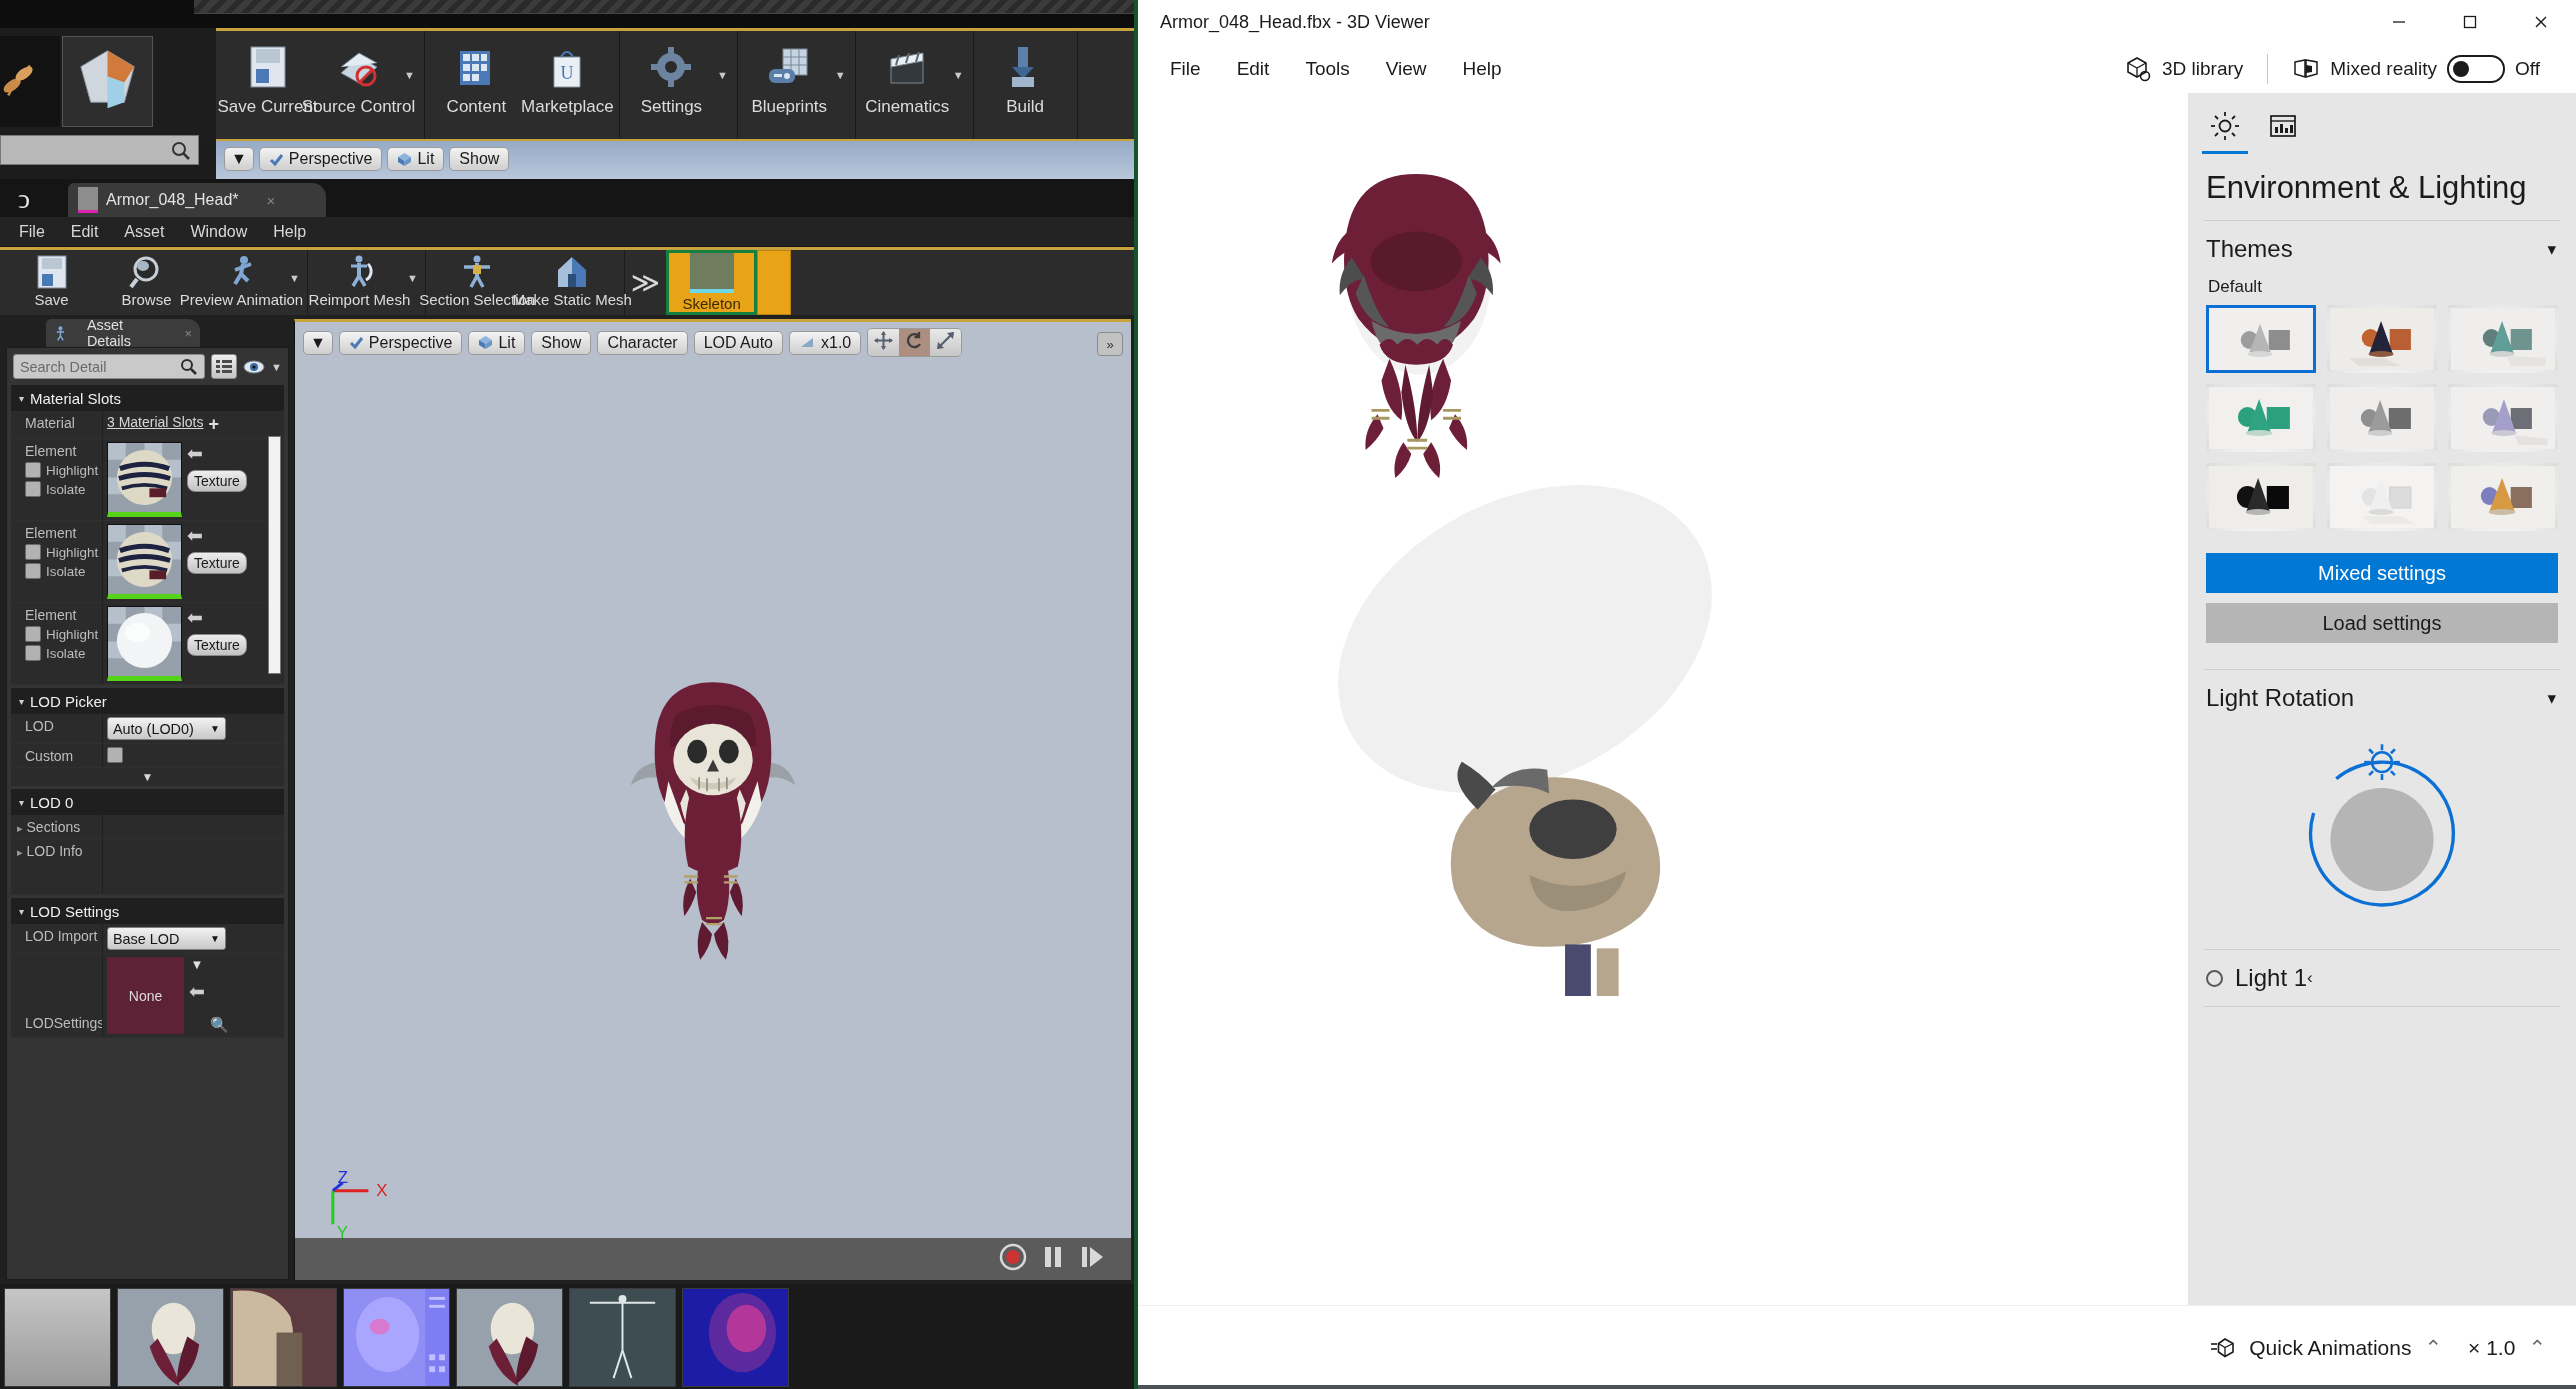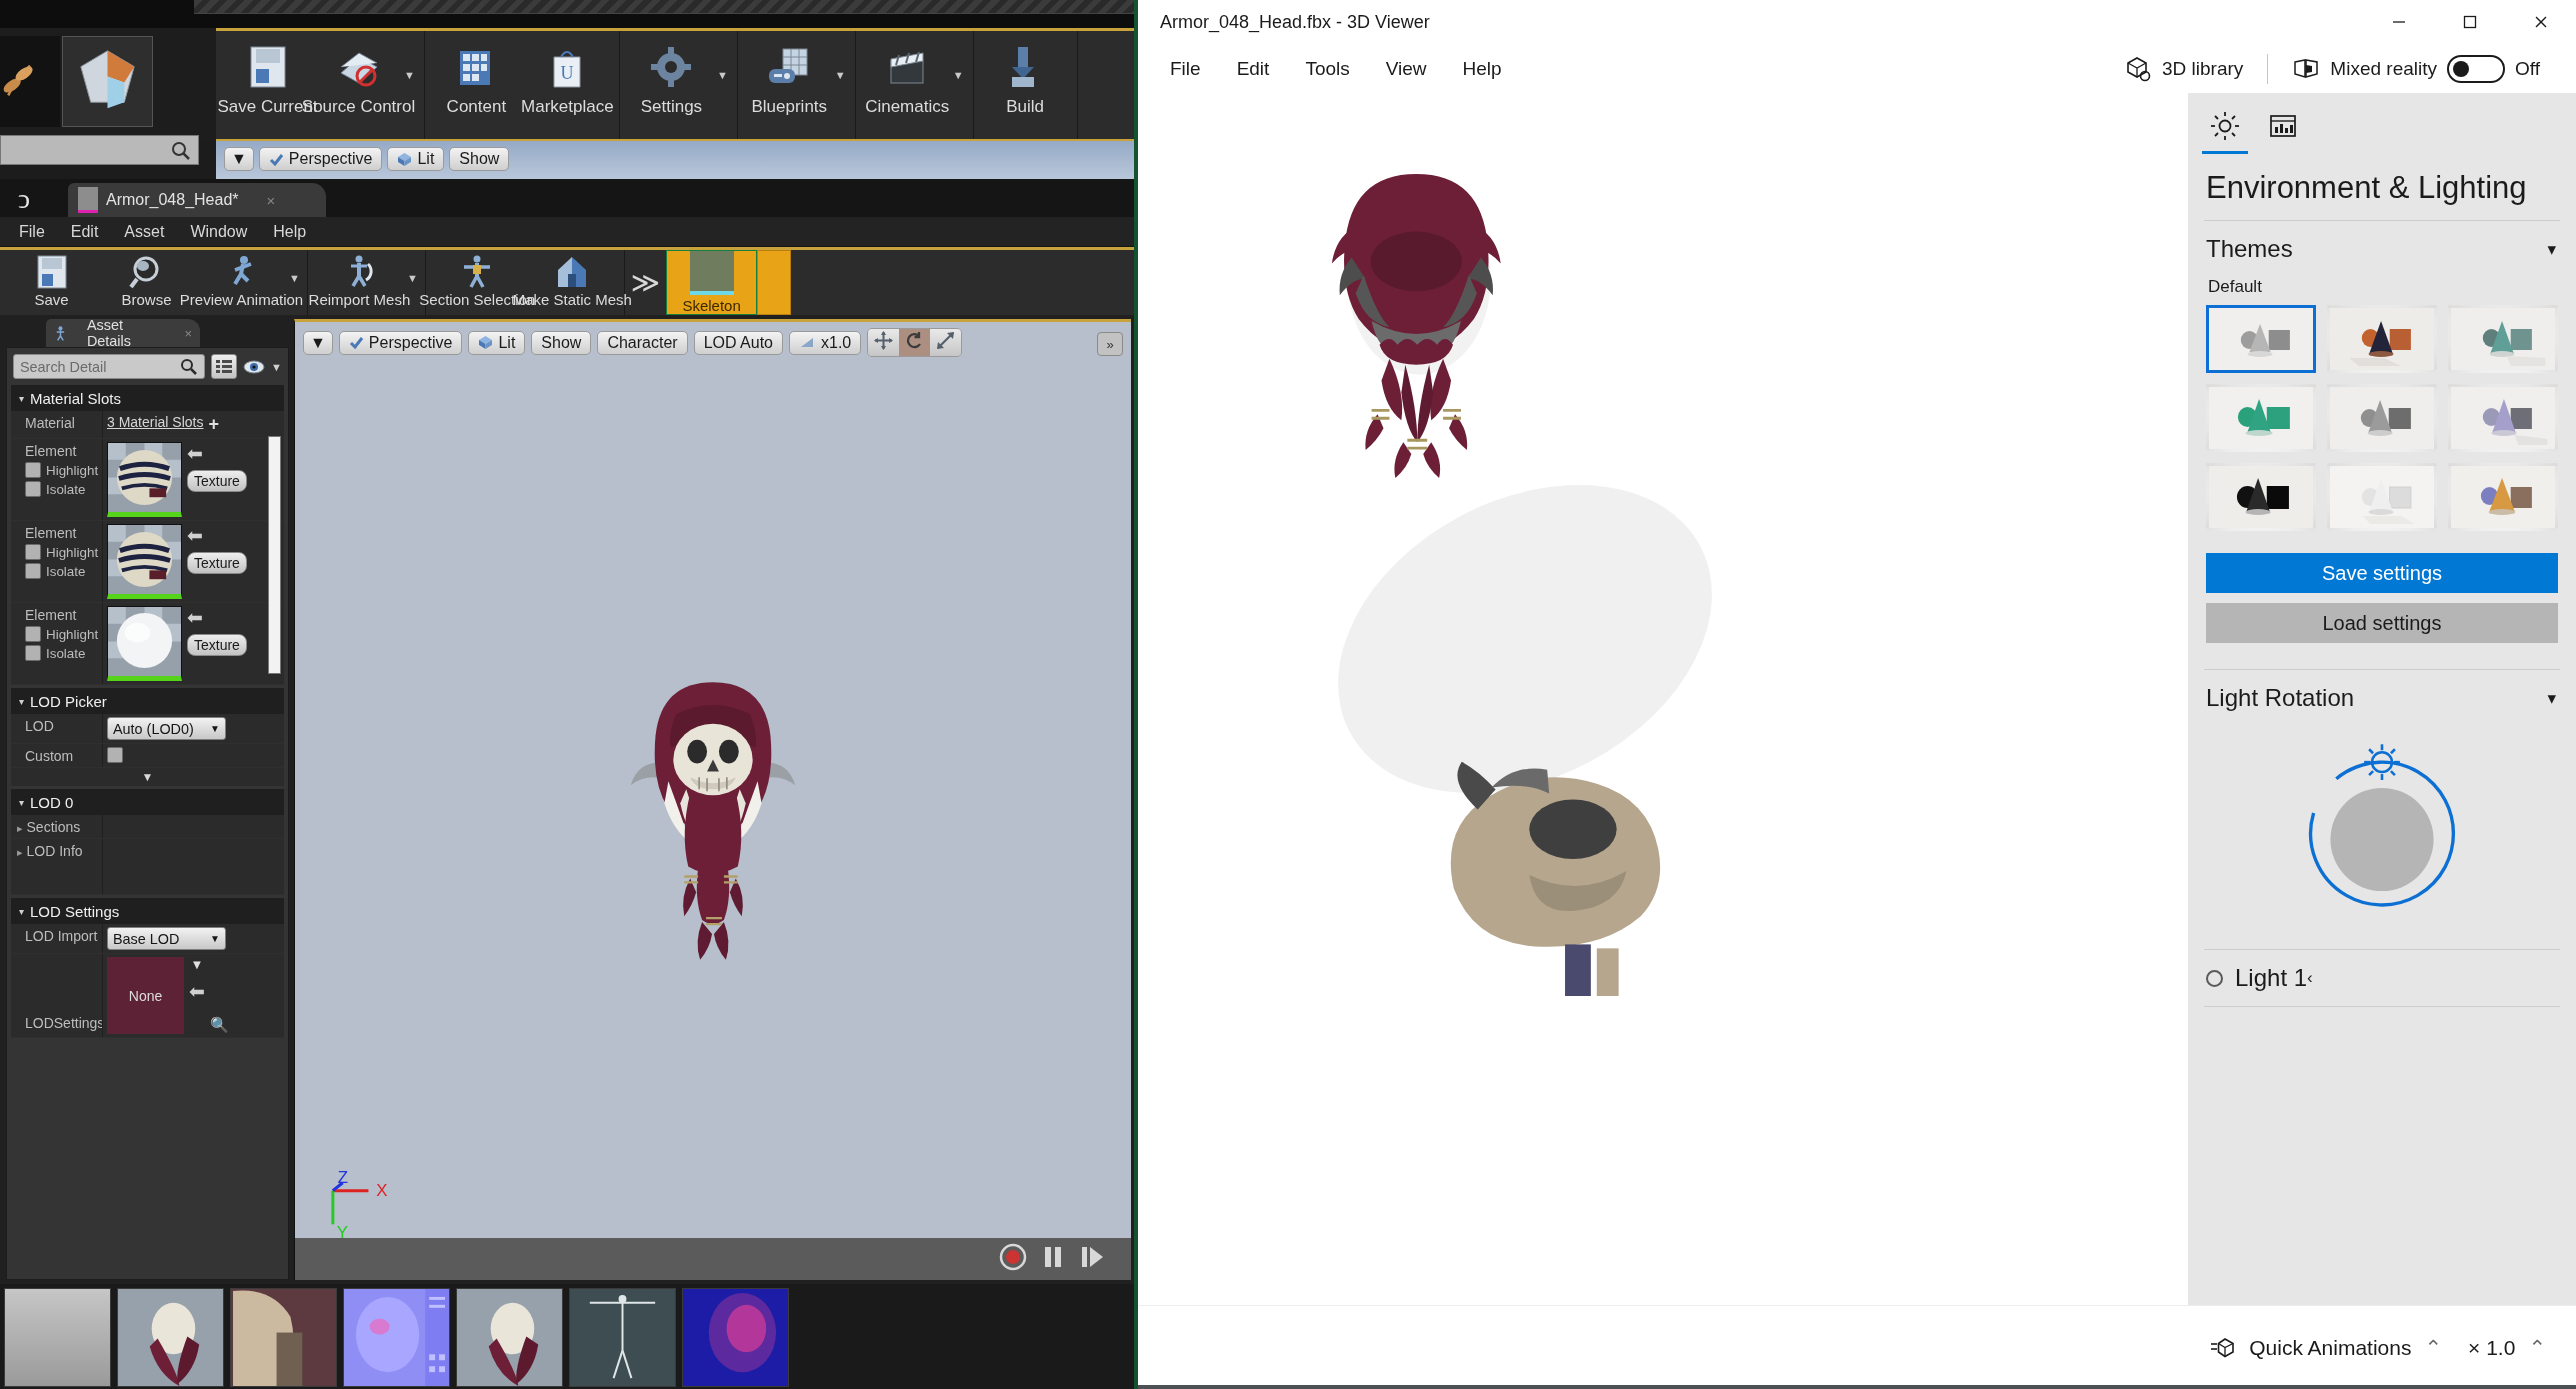--- a/index.html
+++ b/index.html
@@ -88,21 +88,21 @@
     height: 68px; background: #2c2c2c; border-top: 3px solid #c8a23a;
     display: flex; align-items: stretch; position: relative;
   }
   .ue-at-group { display: flex; border-right: 1px solid #1a1a1a; padding: 0 4px; }
   .ue-at-btn { width: 95px; display: flex; flex-direction: column; align-items: center; padding-top: 3px; cursor: pointer; }
   .ue-at-ico { width: 42px; height: 38px; display:flex; align-items:center; justify-content:center; }
   .ue-at-lbl { color: #dcdcdc; font-size: 15px; white-space: nowrap; }
   .ue-at-more { color: #d8d8d8; font-size: 28px; align-self: center; padding: 0 6px; cursor: pointer; }
   .ue-mode-card {
     width: 91px; background: #e8a317; display: flex; flex-direction: column;
-    align-items: center; justify-content: center; cursor: pointer; border: 1px solid #15803d;
+    align-items: center; justify-content: center; cursor: pointer; border: 3px solid #15803d;
   }
   .ue-mode-card .mc-thumb { width: 44px; height: 44px; background: #6f7c5e; border-bottom: 4px solid #6fd8e6; }
   .ue-mode-card .mc-lbl { color: #3a2a00; font-size: 15px; margin-top: 2px; }
   .ue-mode-card2 { width: 34px; background: #e8a317; border: 1px solid #b9800f; }
 
   
   .ue-body { position: relative; height: 1076px; background: #202020; }
 
   
   .ad-panel { position: absolute; left: 6px; top: 4px; width: 283px; bottom: 111px; }
@@ -1155,21 +1155,21 @@
         <svg width="100%" height="100%" viewBox="0 0 108 62" preserveAspectRatio="none">
             <rect width="108" height="62" fill="#f0efec"></rect>
             <circle cx="40" cy="30" r="9" fill="#7b7fc0"></circle>
             <rect x="62" y="21" width="22" height="21" fill="#8b6f5e"></rect>
             <polygon points="53,12 66,45 40,45" fill="#d79a42"></polygon>
             <ellipse cx="53" cy="46" rx="14" ry="3" fill="#cbbca8"></ellipse>
           </svg>
       </div>
     </div>
 
-    <button class="v-btn-primary">Save settings</button>
+    <button class="v-btn-primary">Mixed settings</button>
     <button class="v-btn-secondary">Load settings</button>
 
     <div class="v-rule" style="margin-top:26px"></div>
     <div class="v-acc">
       <span class="v-acc-title">Light Rotation</span>
       <span class="v-chev">▾</span>
     </div>
 
     <div class="v-dial-wrap">
       <svg width="238" height="199" viewBox="0 0 240 200">

